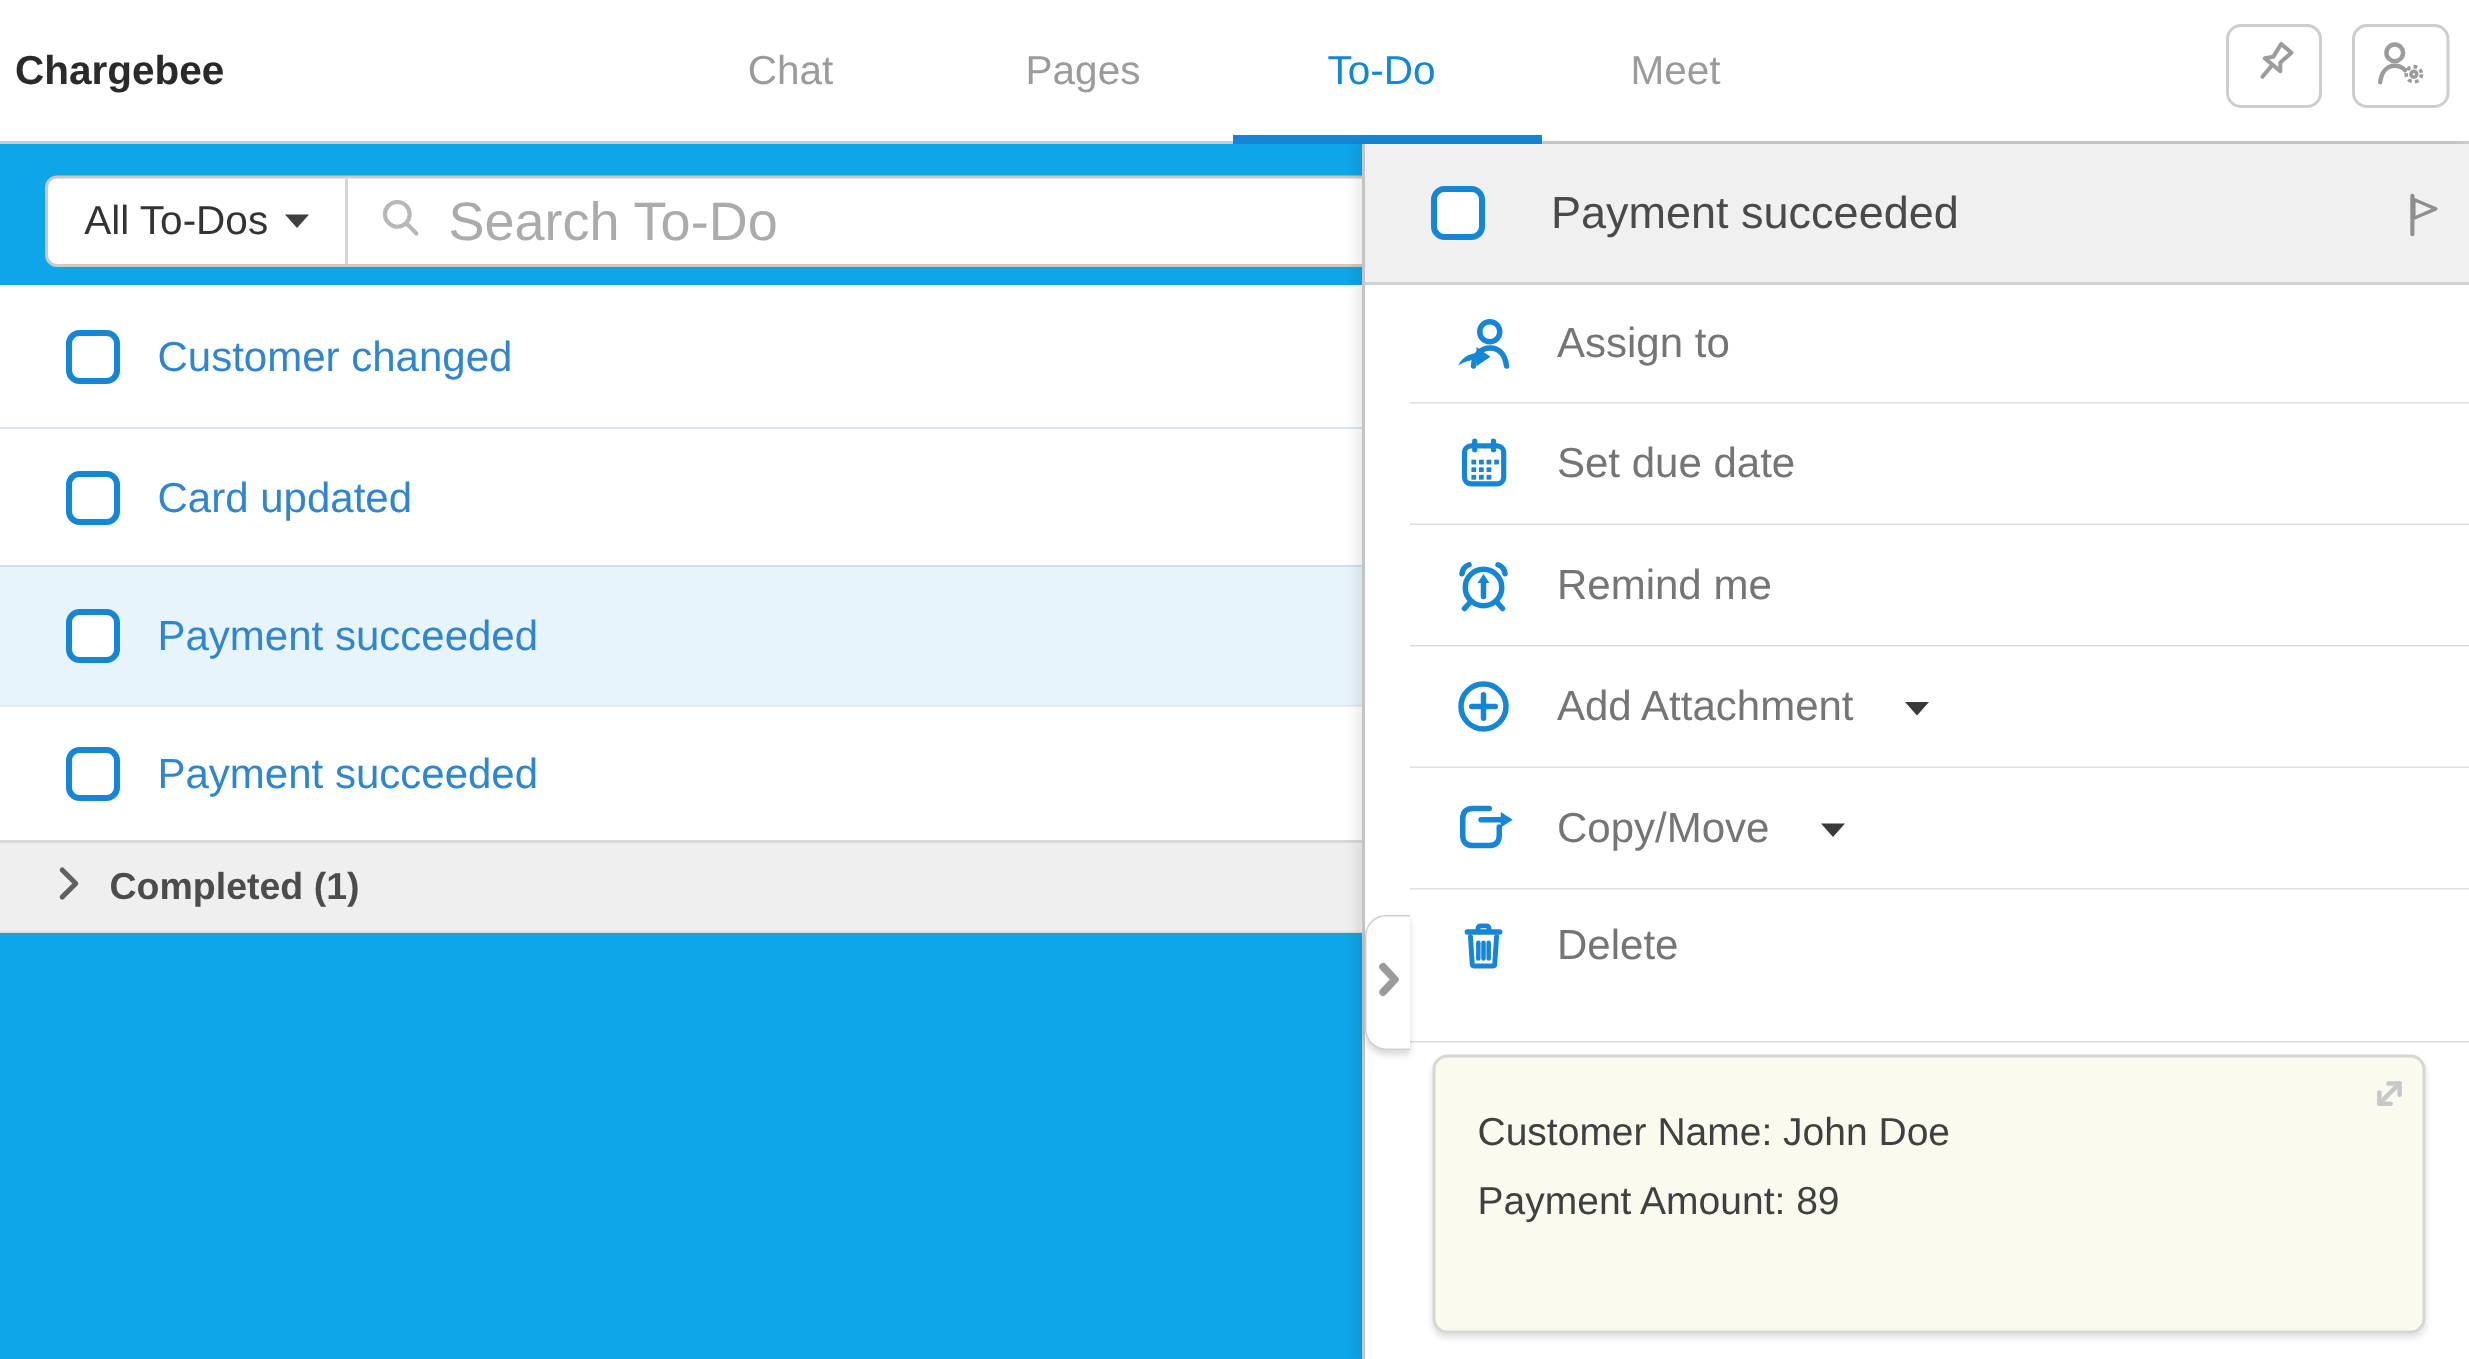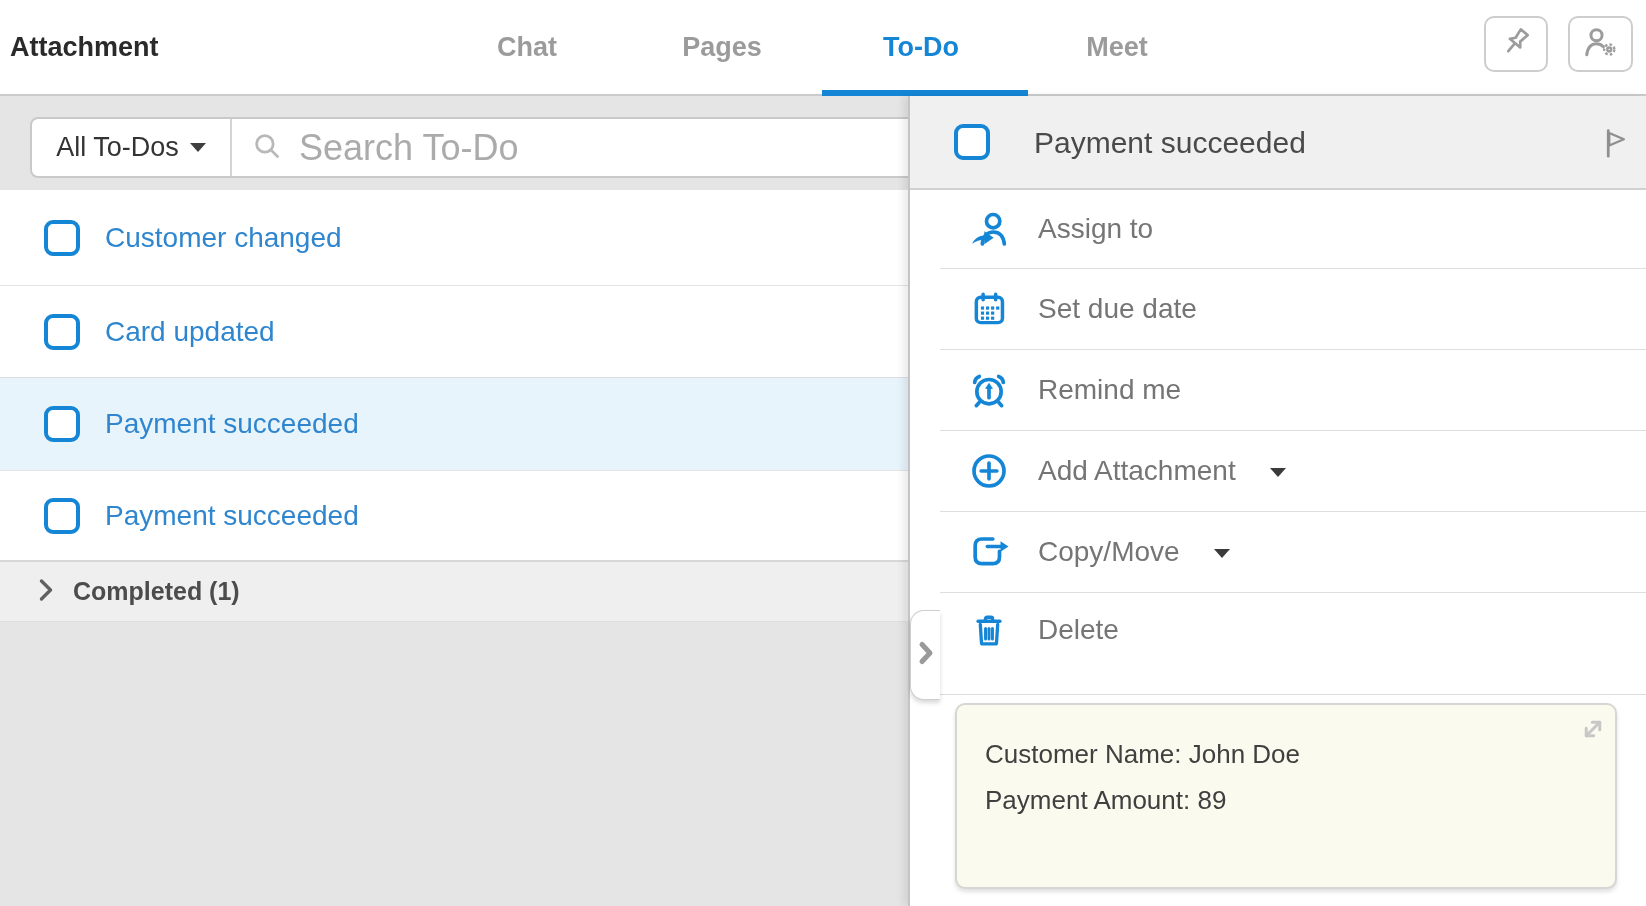--- a/index.html
+++ b/index.html
@@ -6,31 +6,31 @@
   html,body { width:1646px; height:906px; overflow:hidden; background:#fff;
               font-family:"Liberation Sans","DejaVu Sans",sans-serif; }
   #app { position:relative; width:1646px; height:906px; background:#fff; }
 
   
   .topbar { position:absolute; left:0; top:0; width:1646px; height:96px;
             background:#fff; border-bottom:2px solid #cbcbcb; z-index:5; }
   .brand { position:absolute; left:10px; top:0; height:94px; line-height:94px;
            font-size:27px; font-weight:bold; color:#2a2a2a; }
   .tab { position:absolute; top:0; height:112px; line-height:94px; transform:translateX(-50%);
-         font-size:27px; font-weight:bold; color:#9b9b9b; cursor:pointer; white-space:nowrap; }
+         font-size:27px; font-weight:normal; color:#9b9b9b; cursor:pointer; white-space:nowrap; }
   .tab.active { color:#1586d6; }
   .tab-underline { position:absolute; left:822px; bottom:-2px; width:206px; height:6px;
                    background:#1586d6; }
   .top-btn { position:absolute; top:16px; width:64px; height:56px; border:2px solid #cdcdcd;
              border-radius:10px; background:#fff; display:flex; align-items:center;
              justify-content:center; cursor:pointer; }
 
   
   .todo-panel { position:absolute; left:0; top:96px; width:941px; height:810px;
-                background:#e5e5e5; overflow:hidden; }
+                background:#0ea5e9; overflow:hidden; }
   .searchbar { position:absolute; left:30px; top:21px; width:930px; height:61px;
                border:2px solid #c9c9c9; border-radius:8px; background:#fff;
                display:flex; align-items:stretch; }
   .filter { width:200px; border-right:2px solid #d4d4d4; display:flex; align-items:center;
             justify-content:center; gap:11px; cursor:pointer; }
   .filter-label { font-size:27px; color:#333; }
   .caret { width:0; height:0; border-left:8px solid transparent; border-right:8px solid transparent;
            border-top:9px solid #3f3f3f; }
   .search-area { flex:1; display:flex; align-items:center; padding-left:20px; gap:17px; }
   .search-area input { flex:1; border:none; outline:none; background:transparent;
@@ -93,21 +93,21 @@
                      border-radius:14px 0 0 14px; box-shadow:0 3px 4px rgba(0,0,0,0.15);
                      display:flex; align-items:center; justify-content:center;
                      cursor:pointer; z-index:7; }
 </style>
 </head>
 <body>
 
 <div id="app">
 
   <div class="topbar">
-    <div class="brand">Attachment</div>
+    <div class="brand">Chargebee</div>
 
     <div class="tab" style="left:527px">Chat</div>
     <div class="tab" style="left:722px">Pages</div>
     <div class="tab active" style="left:921px">To-Do</div>
     <div class="tab" style="left:1117px">Meet</div>
     <div class="tab-underline"></div>
 
     <div class="top-btn" style="left:1484px">
       <span>
         <svg width="36" height="36" viewBox="0 0 24 24">

